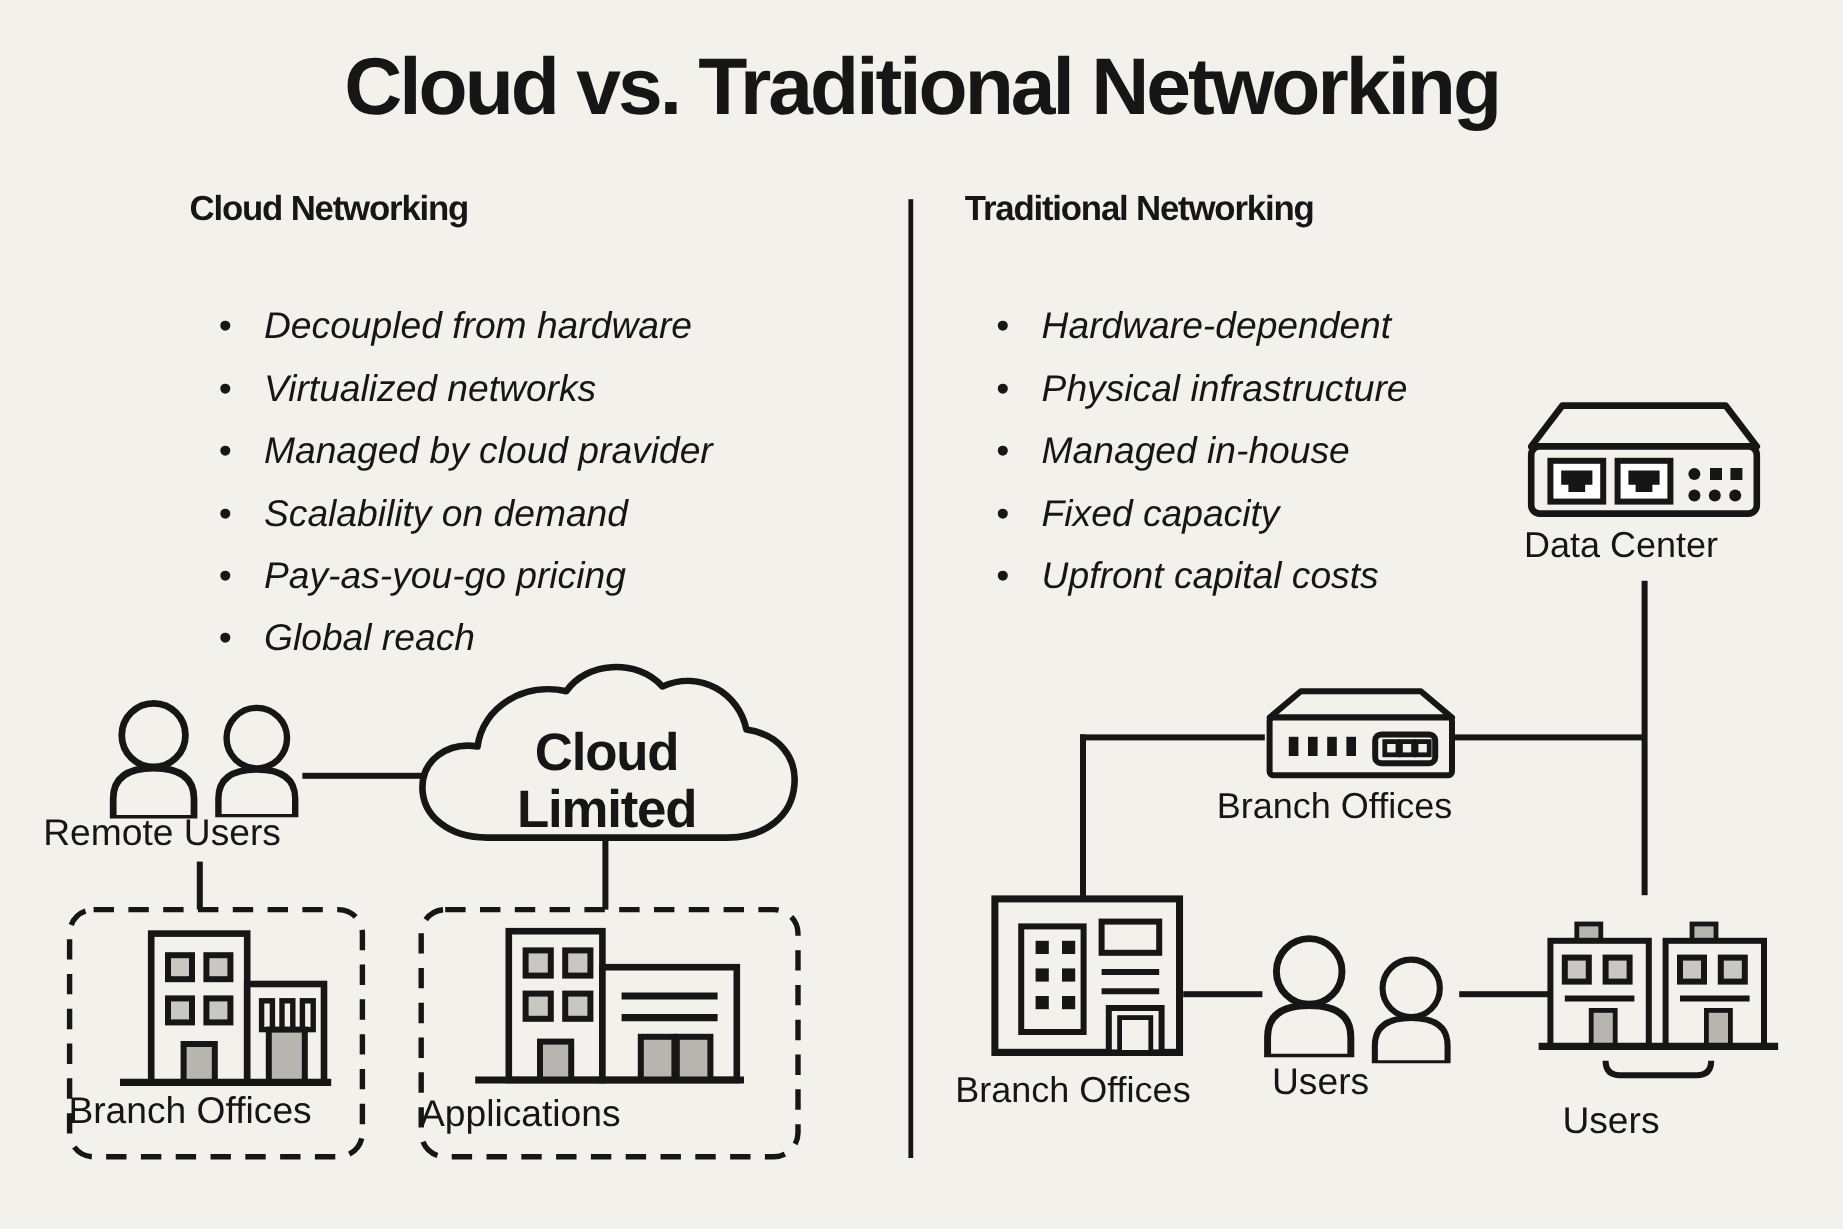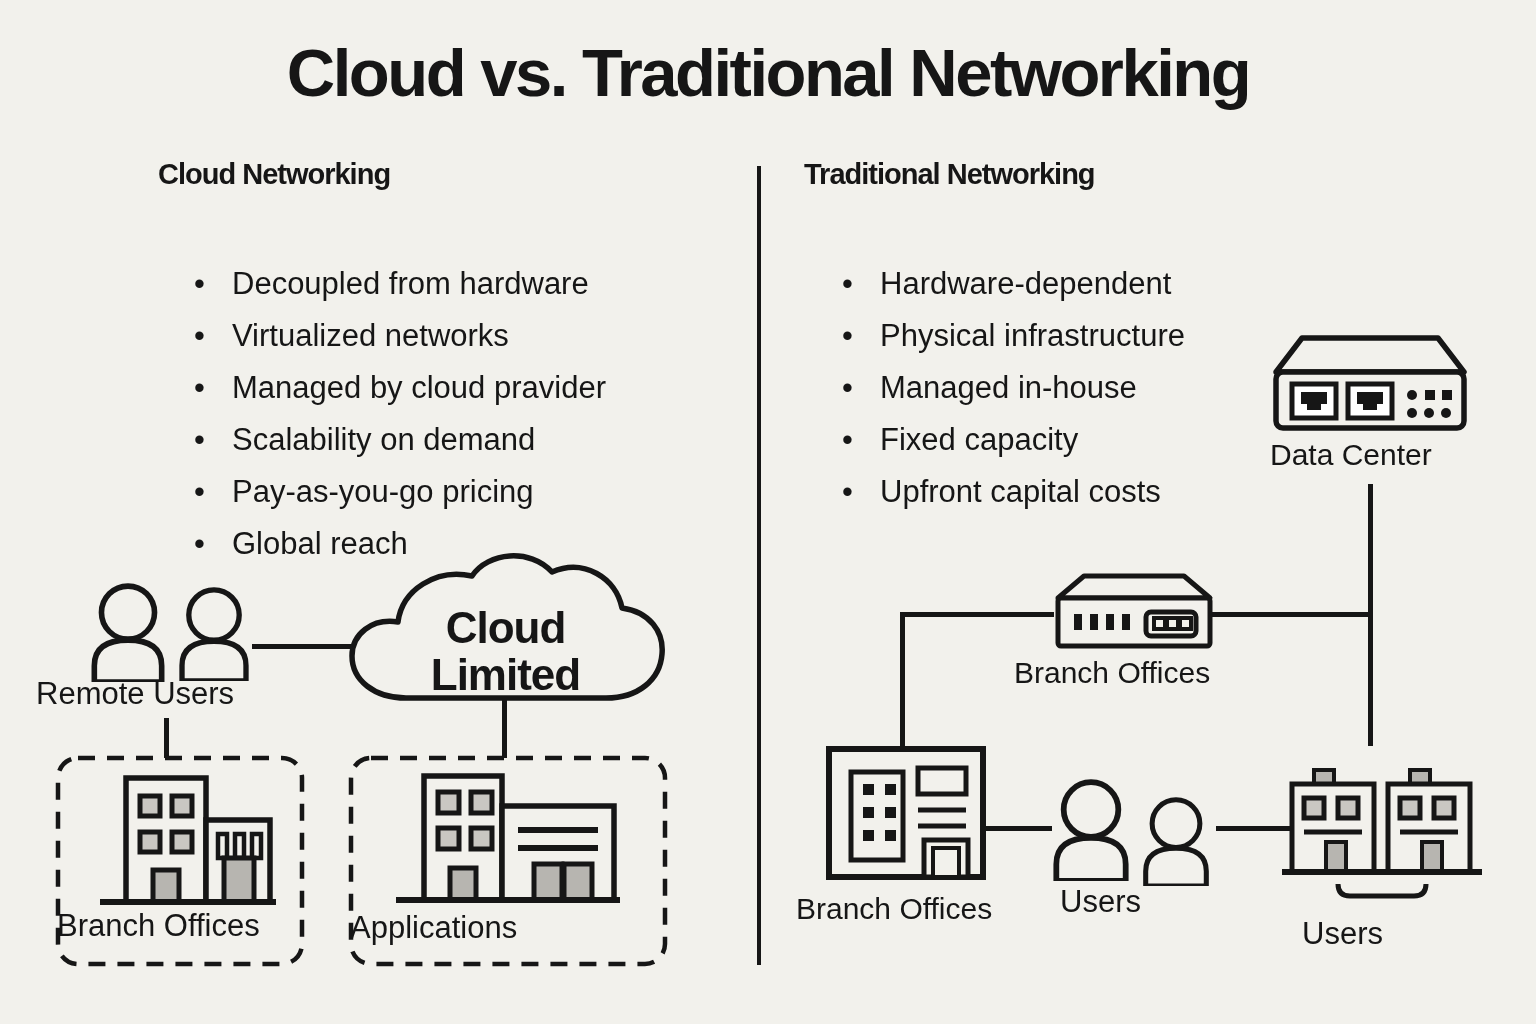--- a/index.html
+++ b/index.html
@@ -13,21 +13,21 @@
   .stage{position:relative;width:1536px;height:1024px;}
   .abs{position:absolute;}
   .title{
     top:34px;left:0;width:1536px;text-align:center;
     font-size:67px;font-weight:700;letter-spacing:-2.5px;
   }
   .col-heading{
     font-size:29px;font-weight:700;letter-spacing:-1px;
   }
   ul.bullets{
-    list-style:none;margin:12px;padding:0;
+    list-style:none;margin:0;padding:0;font-style:italic;
   }
   ul.bullets li{
     position:relative;
     font-size:31px;line-height:52px;
     padding-left:38px;white-space:nowrap;
   }
   ul.bullets li::before{
     content:"•";
     position:absolute;left:0;top:0;
     font-size:31px;

